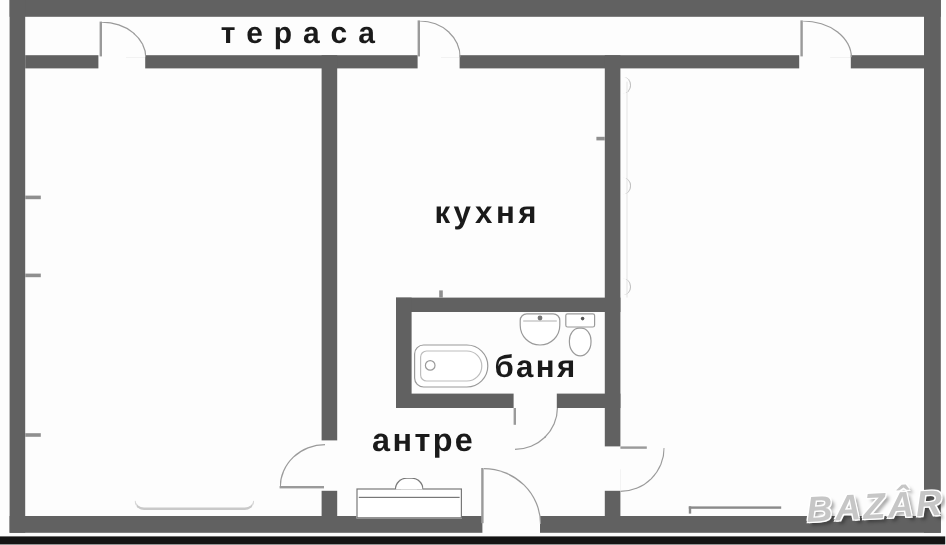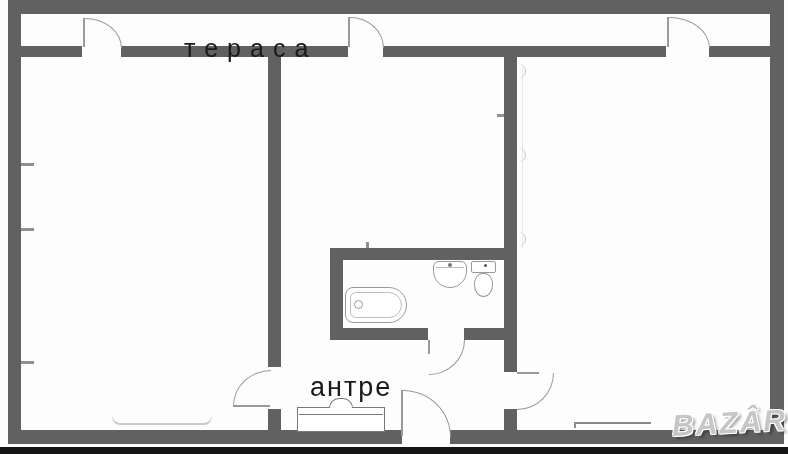--- a/index.html
+++ b/index.html
@@ -12,21 +12,21 @@
   .w{position:absolute;background:var(--wall,#616161);}
   
   .leaf{position:absolute;background:var(--door-stroke,#9a9a9a);}
   .arc{position:absolute;border:0 solid var(--door-stroke,#9a9a9a);}
   .arc.tr{border-top-width:1.5px;border-right-width:1.5px;border-top-right-radius:100% 100%;}
   .arc.tl{border-top-width:1.5px;border-left-width:1.5px;border-top-left-radius:100% 100%;}
   .arc.br{border-bottom-width:1.5px;border-right-width:1.5px;border-bottom-right-radius:100% 100%;}
   
   .room-label{
     position:absolute;color:var(--label-text,#1a1a1a);
-    font-weight:400;line-height:1;white-space:nowrap;margin-top:20px;
+    font-weight:700;line-height:1;white-space:nowrap;
   }
   .wm-light{
     position:absolute;color:var(--watermark-light,#e4e4e4);
     font-size:27px;font-weight:700;letter-spacing:1px;white-space:nowrap;
   }
   .wm-logo{
     position:absolute;color:var(--watermark-logo,#c6c6c6);
     font-size:30px;font-weight:800;font-style:italic;letter-spacing:2px;
     transform:rotate(-3deg);white-space:nowrap;
     text-shadow:1px 1px 0 #fff,-1px -1px 0 #fff,1px -1px 0 #fff,-1px 1px 0 #fff,3px 3px 3px rgba(0,0,0,.35);
@@ -107,19 +107,21 @@
   <div class="tick" style="left:21px;top:361px;width:13px;height:3px;"></div>
   <div class="tick" style="left:366px;top:242px;width:3px;height:6px;"></div>
   <div class="tick" style="left:497px;top:114px;width:7px;height:3px;"></div>
 
   <div class="thin" style="left:522px;top:68px;width:1px;height:180px;background:#e8e8e8;"></div>
   <div class="chev" style="left:519px;top:64px;"></div>
   <div class="chev" style="left:519px;top:148px;"></div>
   <div class="chev" style="left:519px;top:232px;"></div>
 
   <div class="room-label" style="left:184px;top:16px;font-size:25px;letter-spacing:9px;">тераса</div>
+  <div class="room-label" style="left:362px;top:164px;font-size:26px;letter-spacing:3px;">кухня</div>
+  <div class="room-label" style="left:412px;top:292px;font-size:26px;letter-spacing:2px;">баня</div>
   <div class="room-label" style="left:310px;top:354px;font-size:27px;letter-spacing:2px;">антре</div>
 
   <div class="wm-logo" style="left:672px;top:406px;">BAZÂR</div>
 
   <div class="bar" style="left:0;top:447px;width:788px;height:7px;"></div>
 
 </div>
 
 </body></html>

